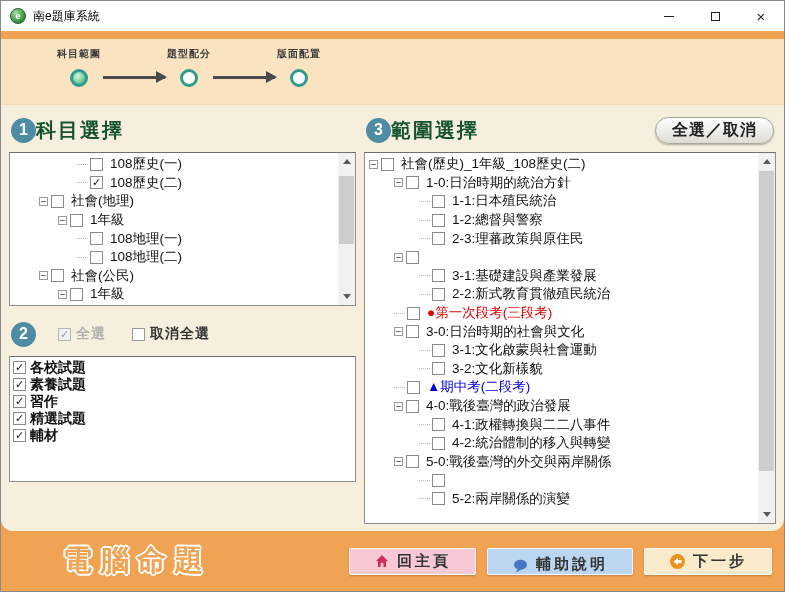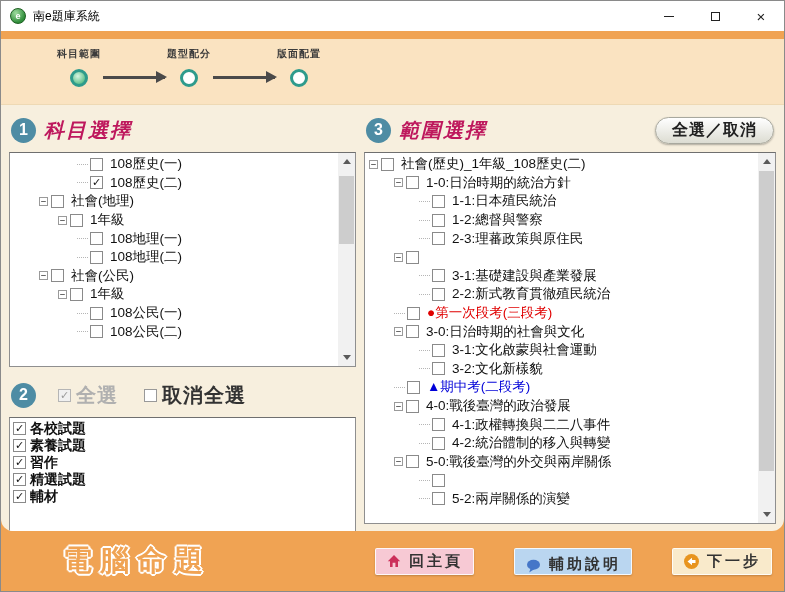--- a/index.html
+++ b/index.html
@@ -29,24 +29,24 @@
   .step-arrow { position:relative; width:62px; height:3px; background:#4a4a4a; margin:0 2px 8px 2px; align-self:flex-end; }
   .step-arrow::after { content:""; position:absolute; right:-2px; top:-5px; border-left:11px solid #4a4a4a; border-top:6px solid transparent; border-bottom:6px solid transparent; }
 
   
   .main { flex:1 1 auto; background:#F7EFDE; border-radius:0 0 12px 12px; display:flex; padding:6px 8px 0 8px; gap:8px; overflow:hidden; }
   .col-left { width:347px; flex:0 0 auto; }
   .col-right { flex:1 1 auto; }
 
   .sec-title { display:flex; align-items:center; margin:4px 0 7px 2px; height:30px; }
   .num-circle { width:25px; height:25px; border-radius:50%; background:#4E8CA4; color:#fff; font-size:16px; font-weight:bold; display:flex; align-items:center; justify-content:center; flex:0 0 auto; }
-  .sec-text { font-size:20px; font-weight:bold; color:#be185d; letter-spacing:2px; margin-left:8px; white-space:nowrap;font-style:italic; }
+  .sec-text { font-size:20px; font-weight:bold; color:#14532d; letter-spacing:2px; white-space:nowrap; }
 
   .boxpanel { position:relative; background:#fff; border:1px solid #8f8f8f; border-top-color:#6f6f6f; overflow:hidden; }
-  .tree-box-left { height:215px; }
+  .tree-box-left { height:154px; }
   .list-box { height:126px; }
   .tree-box-right { height:372px; }
   .panel-inner { position:absolute; left:0; top:0; right:17px; bottom:0; overflow:hidden; padding-top:2px; }
 
   
   .sbar { position:absolute; top:0; right:0; width:17px; bottom:0; background:#f1f1f1; }
   .sbar .arr { position:absolute; left:0; width:17px; height:17px; display:flex; align-items:center; justify-content:center; }
   .sbar .arr.up { top:0; } .sbar .arr.down { bottom:0; }
   .tri-up { width:0; height:0; border-left:4px solid transparent; border-right:4px solid transparent; border-bottom:5px solid #5a5a5a; }
   .tri-down { width:0; height:0; border-left:4px solid transparent; border-right:4px solid transparent; border-top:5px solid #5a5a5a; }
@@ -57,40 +57,40 @@
   .t-ind { flex:0 0 auto; height:100%; }
   .t-exp { flex:0 0 auto; width:9px; height:9px; border:1px solid #9a9a9a; background:#fff; color:#333; font-size:9px; line-height:7px; text-align:center; margin-right:3px; font-family:"DejaVu Sans Mono",monospace; }
   .t-stub { flex:0 0 auto; width:11px; height:1px; border-top:1px dotted #b5b5b5; margin-right:2px; }
   .t-cb { flex:0 0 auto; width:13px; height:13px; border:1px solid #8a8a8a; background:#fff; font-size:11px; line-height:11px; font-weight:bold; color:#111; text-align:center; margin-right:7px; }
   .t-lbl { font-size:13.5px; color:#111; }
 
   
   .src-head { display:flex; align-items:center; }
   .hcb { width:13px; height:13px; border:1px solid #999; background:#fff; font-size:11px; line-height:11px; font-weight:bold; text-align:center; margin-right:5px; flex:0 0 auto; }
   .hcb.disabled { background:#f0f0f0; color:#9a9a9a; border-color:#b5b5b5; }
-  .hcb-lbl { font-size:20px; color:#333; font-weight:bold; letter-spacing:1px; }
+  .hcb-lbl { font-size:14px; color:#333; font-weight:bold; letter-spacing:1px; }
   .hcb-lbl.disabled { color:#b0b0b0; }
   .src-gap { width:22px; } .src-gap2 { width:26px; }
 
   
   .lrow { display:flex; align-items:center; height:17px; padding-left:3px; }
   .lrow .t-cb { margin-right:4px; }
   .lrow .t-lbl { font-size:14px; font-weight:bold; }
 
   
   .range-head { display:flex; align-items:center; justify-content:space-between; margin:4px 0 7px 2px; height:30px; }
   .pill-btn { height:27px; padding:0 16px; border-radius:14px; background:linear-gradient(#ffffff,#dcdcd2); border:1px solid #a8a89e; box-shadow:0 1px 2px rgba(0,0,0,.3); font-size:16px; font-weight:bold; color:#222; letter-spacing:1px; display:flex; align-items:center; margin-right:2px; }
 
   
   .footer { height:60px; background:#F0A353; flex:0 0 auto; display:flex; align-items:center; padding:0 12px 0 62px; margin-top:-12px; position:relative; z-index:-0; }
   .footer { margin-top:0; }
   .brand { font-size:29px; font-weight:bold; letter-spacing:8px; color:#F0A353;
     text-shadow:-2px 0 #fff,2px 0 #fff,0 -2px #fff,0 2px #fff,-1px -1px #fff,1px -1px #fff,-1px 1px #fff,1px 1px #fff; }
   .f-buttons { margin-left:auto; display:flex; gap:11px; }
-  .f-btn { height:27px; display:flex; align-items:center; gap:7px; padding:0 10px; border:1px solid rgba(255,255,255,.85); box-shadow:0 1px 2px rgba(0,0,0,.2); font-size:15px; font-weight:bold; color:#333; letter-spacing:3px; border-radius:2px;margin-left:29px; }
+  .f-btn { height:27px; display:flex; align-items:center; gap:7px; padding:0 24px; border:1px solid rgba(255,255,255,.85); box-shadow:0 1px 2px rgba(0,0,0,.2); font-size:15px; font-weight:bold; color:#333; letter-spacing:3px; border-radius:2px; }
   .f-btn svg { display:block; }
 </style>
 </head>
 <body>
 
 <div class="window">
 
   <div class="titlebar">
     <span class="app-icon">e</span>
     <span class="app-title">南e題庫系統</span>

